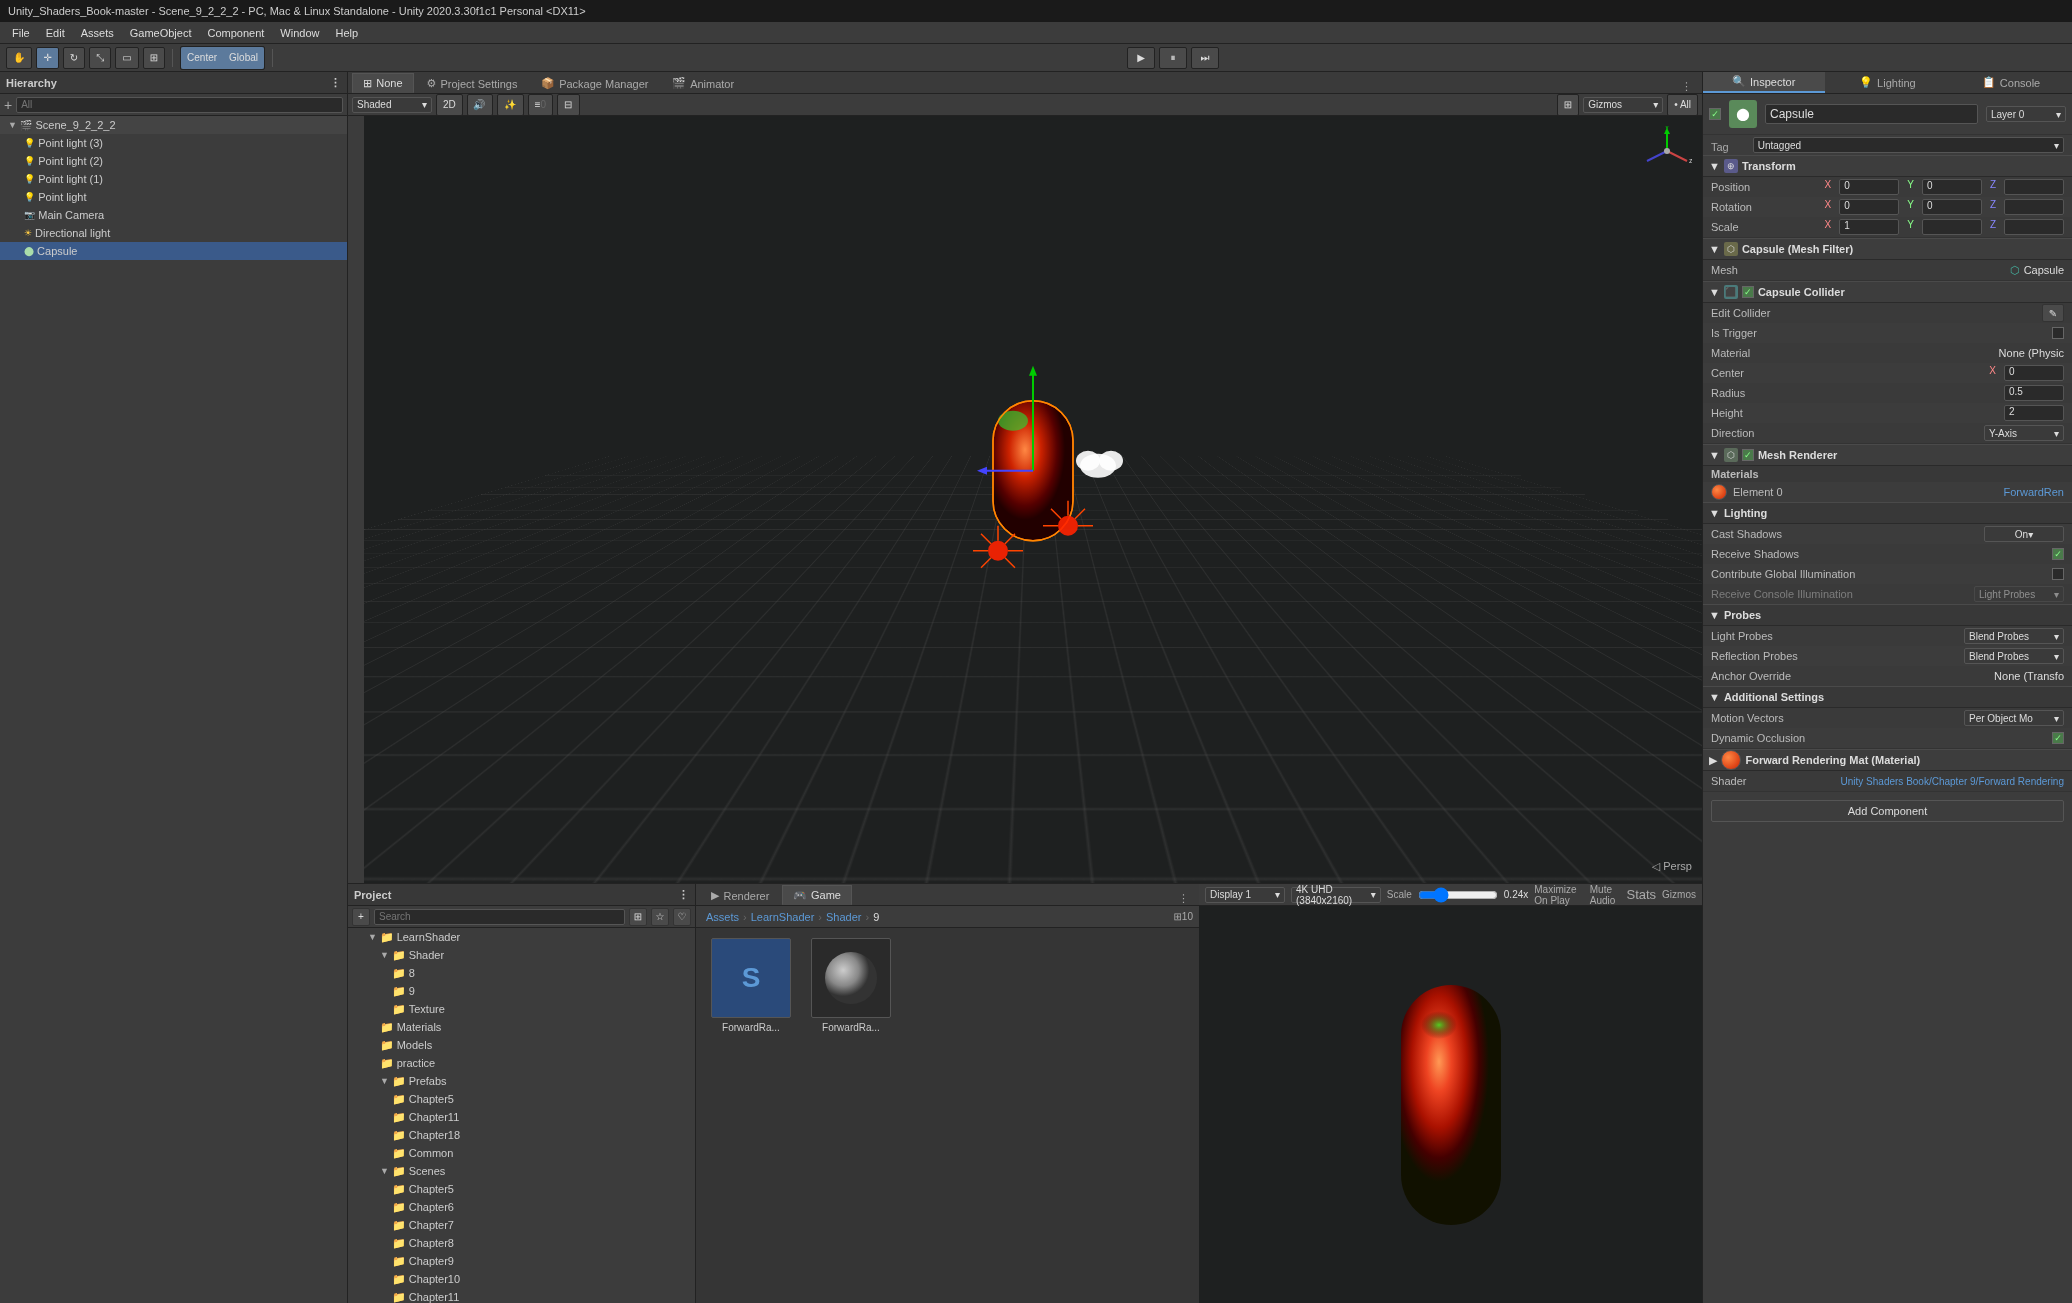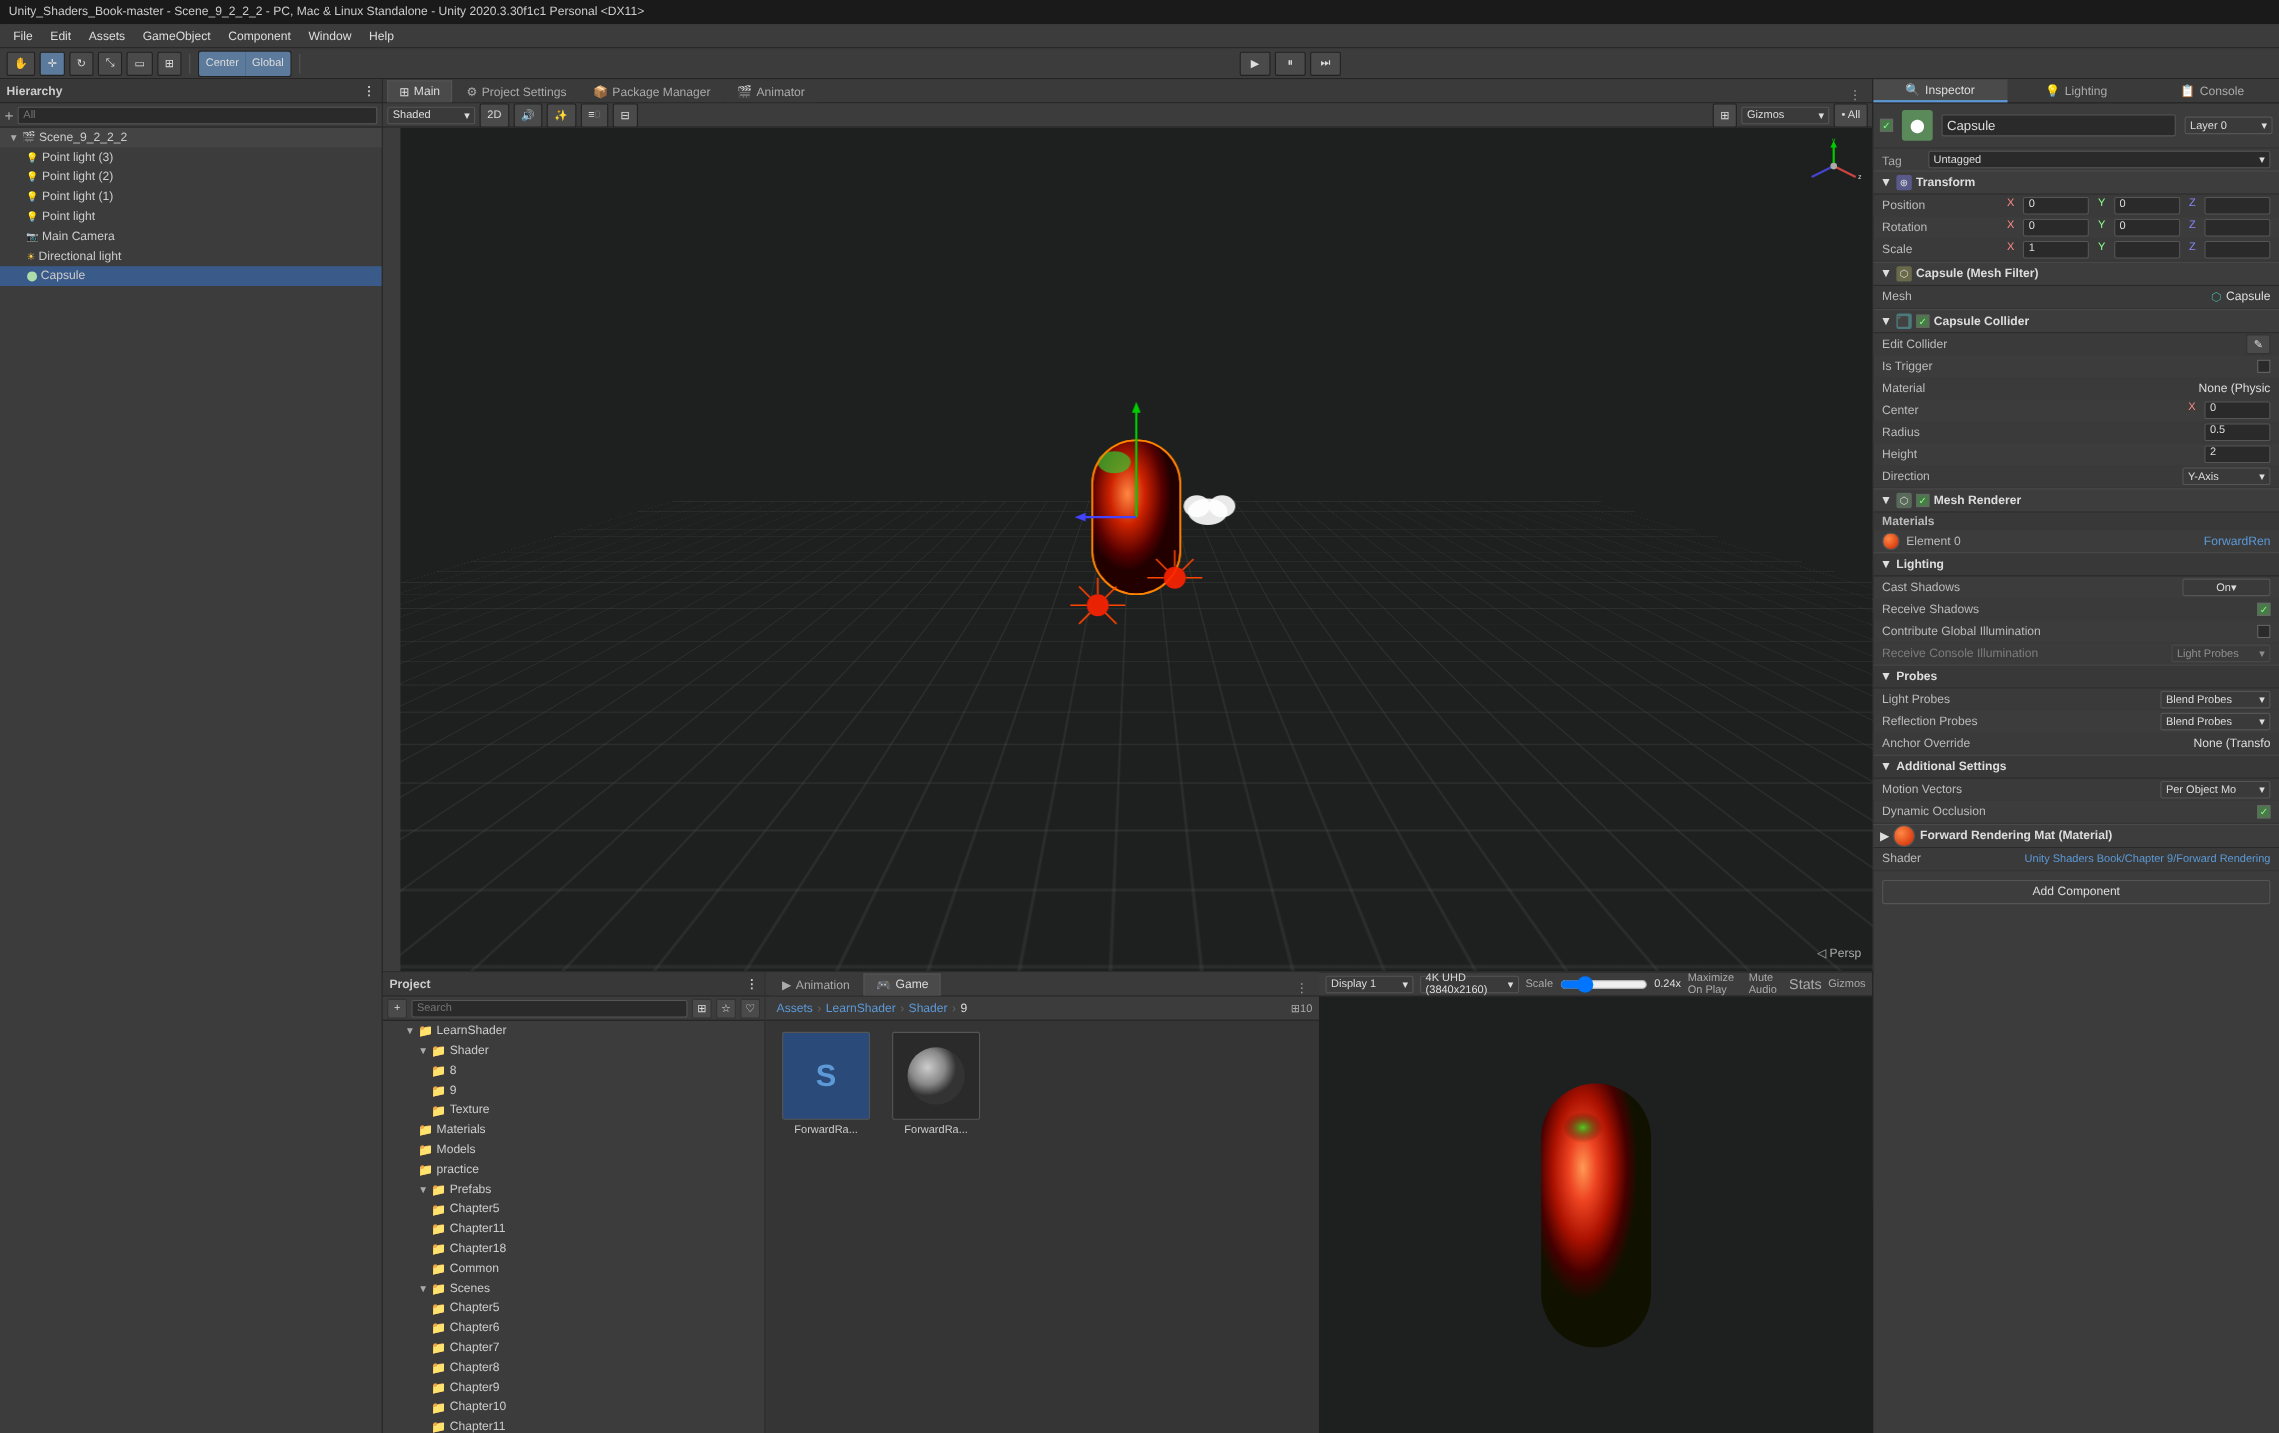--- a/index.html
+++ b/index.html
@@ -203,21 +203,21 @@
         <span>Capsule</span>
       </div>
     </div>
   </div>
 
   <div id="center">
 
     <div class="tab-bar">
       <div class="tab active">
         <span>⊞</span>
-        <span>Main</span>
+        <span>None</span>
       </div>
       <div class="tab">
         <span>⚙</span>
         <span>Project Settings</span>
       </div>
       <div class="tab">
         <span>📦</span>
         <span>Package Manager</span>
       </div>
       <div class="tab">
@@ -417,21 +417,21 @@
             <span>Chapter11</span>
           </div>
 
         </div>
       </div>
 
       <div id="asset-area">
         <div class="tab-bar">
           <div class="tab">
             <span>▶</span>
-            <span>Animation</span>
+            <span>Renderer</span>
           </div>
           <div class="tab active">
             <span>🎮</span>
             <span>Game</span>
           </div>
           <span style="margin-left:auto;cursor:pointer;color:#aaa;padding:0 6px;">⋮</span>
         </div>
 
         <div class="asset-toolbar">
           <div class="breadcrumb">

